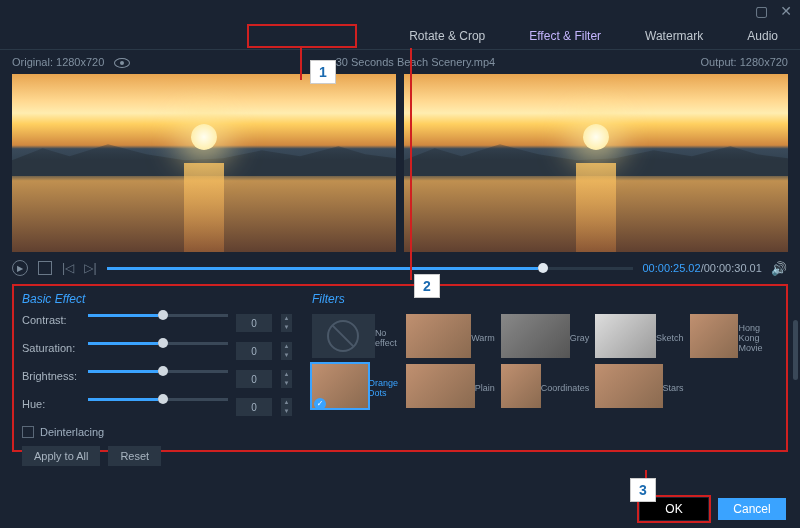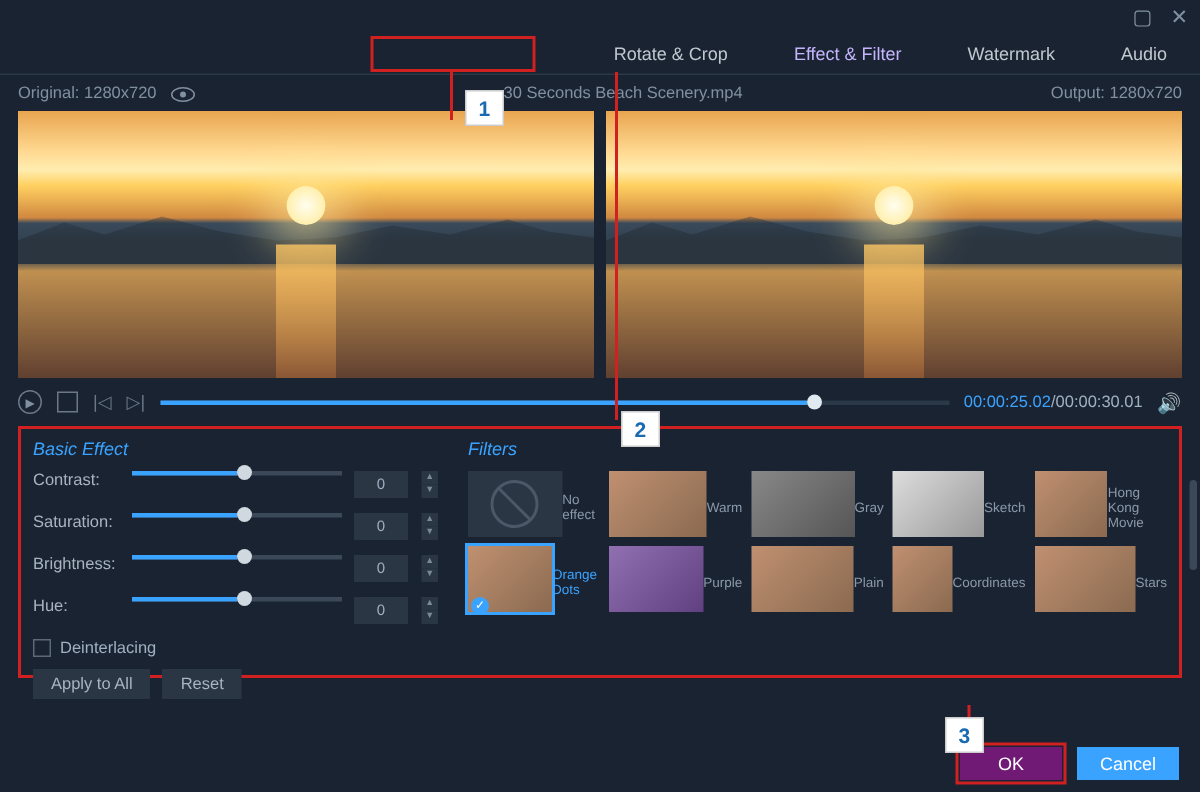--- a/index.html
+++ b/index.html
@@ -53,21 +53,21 @@
 .fthumb.noeff::before{content:"";position:absolute;width:30px;height:2px;background:#4a5868;transform:rotate(45deg)}
 .fthumb.gray{background:linear-gradient(135deg,#888,#555)}
 .fthumb.sketch{background:linear-gradient(135deg,#ddd,#999)}
 .fthumb.purple{background:linear-gradient(135deg,#9070b0,#604080)}
 .fthumb.sel{outline:2px solid #3aa3ff}
 .fcheck{position:absolute;bottom:-2px;left:2px;width:12px;height:12px;background:#3aa3ff;border-radius:50%;color:#fff;font-size:8px;text-align:center;line-height:12px}
 .flabel{font-size:9px;color:#8a98a8;margin-top:3px}
 .flabel.sel{color:#3aa3ff}
 .footer{position:absolute;bottom:8px;right:14px;display:flex;gap:10px}
 .fbtn{width:68px;height:22px;display:flex;align-items:center;justify-content:center;cursor:pointer;font-size:12px}
-.fbtn.ok{background:#701a75;color:#fff;outline:2px solid #d02020;outline-offset:1px}
+.fbtn.ok{background:#000000;color:#fff;outline:2px solid #d02020;outline-offset:1px}
 .fbtn.cancel{background:#3aa3ff;color:#fff}
 .annot{position:absolute;background:#fff;color:#1a6ab0;font-weight:bold;font-size:14px;padding:3px 8px;z-index:10;border:1px solid #ccc}
 .redbox{position:absolute;border:2px solid #d02020;z-index:9;pointer-events:none}
 .redarrow{position:absolute;background:#d02020;z-index:9}
 .scrollbar{position:absolute;right:2px;width:5px;height:60px;background:#3a4858;border-radius:3px;top:320px}
 </style>
 </head>
 <body>
 
 <div class="titlebar">
@@ -209,24 +209,20 @@
           <div class="fthumb hk"></div>
           <div class="flabel">Hong Kong Movie</div>
         </div>
         <div class="fitem">
           <div class="fthumb orange sel">
             <div class="fcheck">✓</div>
           </div>
           <div class="flabel sel">Orange Dots</div>
         </div>
         <div class="fitem">
-          <div class="fthumb purple"></div>
-          <div class="flabel">Purple</div>
-        </div>
-        <div class="fitem">
           <div class="fthumb plain"></div>
           <div class="flabel">Plain</div>
         </div>
         <div class="fitem">
           <div class="fthumb coord"></div>
           <div class="flabel">Coordinates</div>
         </div>
         <div class="fitem">
           <div class="fthumb stars"></div>
           <div class="flabel">Stars</div>

